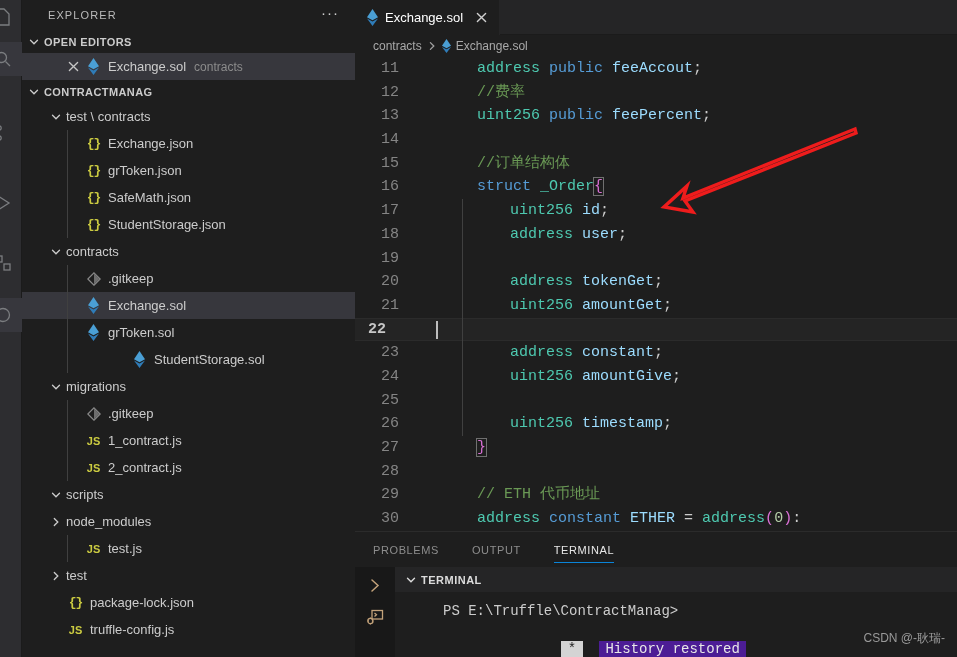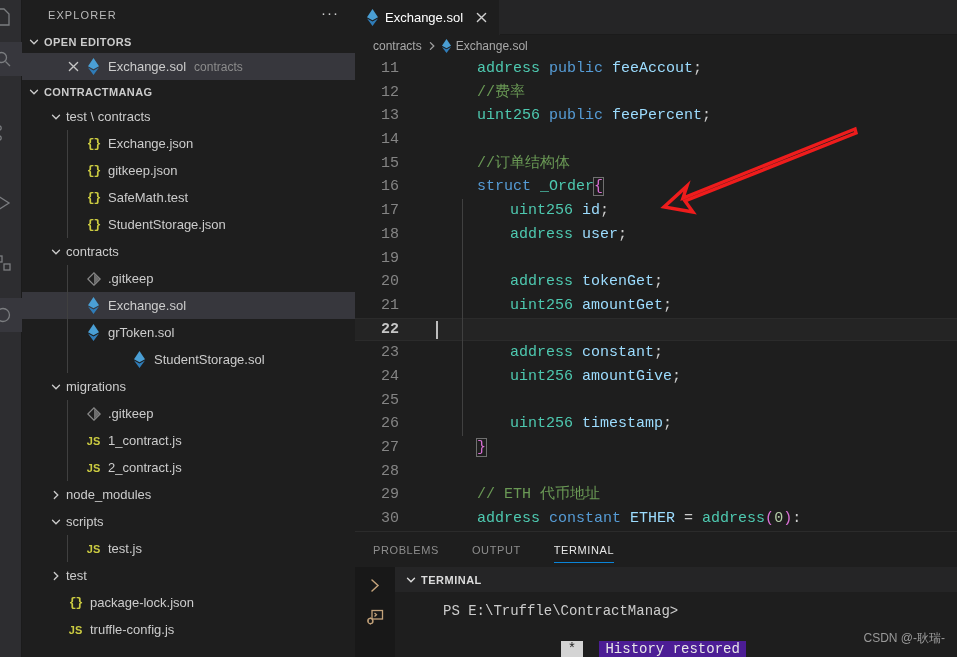--- a/index.html
+++ b/index.html
@@ -192,21 +192,21 @@
     position: relative;
   }
   .cline.active { background: #242424; box-shadow: inset 0 1px 0 #2b2b2b, inset 0 -1px 0 #2b2b2b; }
   .lnum {
     width: 64px; flex: 0 0 64px;
     text-align: right;
     padding-right: 20px;
     color: #858585;
     font-size: 15px;
   }
-  .cline.active .lnum { color: #c6c6c6; font-weight: bold; }
+  .cline.active .lnum { color: #c6c6c6; font-weight: bold; text-align: center; }
   .ctext { padding-left: 25px; position: relative; }
   .cursor {
     position: absolute;
     left: 81px; top: 3px;
     width: 1.7px; height: 18px;
     background: #bdbdbd;
   }
   .ind-guide {
     position: absolute;
     left: 107px; top: 0; bottom: 0;
@@ -418,27 +418,27 @@
         <div class="row" style="padding-left:62px;">
           <span class="icon-box">
             <span class="json-ic">{}</span>
           </span>
           <span class="lbl">Exchange.json</span>
         </div>
         <div class="row" style="padding-left:62px;">
           <span class="icon-box">
             <span class="json-ic">{}</span>
           </span>
-          <span class="lbl">gitkeep.json</span>
+          <span class="lbl">grToken.json</span>
         </div>
         <div class="row" style="padding-left:62px;">
           <span class="icon-box">
             <span class="json-ic">{}</span>
           </span>
-          <span class="lbl">SafeMath.test</span>
+          <span class="lbl">SafeMath.json</span>
         </div>
         <div class="row" style="padding-left:62px;">
           <span class="icon-box">
             <span class="json-ic">{}</span>
           </span>
           <span class="lbl">StudentStorage.json</span>
         </div>
         <div class="row" style="padding-left:26px;">
           <span class="chev">
             <svg viewBox="0 0 12 12">
@@ -508,32 +508,32 @@
         </div>
         <div class="row" style="padding-left:62px;">
           <span class="icon-box">
             <span class="js-ic">JS</span>
           </span>
           <span class="lbl">2_contract.js</span>
         </div>
         <div class="row" style="padding-left:26px;">
           <span class="chev">
             <svg viewBox="0 0 12 12">
-              <path d="M4.3 2.5L7.8 6l-3.5 3.5" stroke-linecap="round"></path>
-            </svg>
-          </span>
-          <span class="lbl">node_modules</span>
+              <path d="M2.5 4.3L6 7.8l3.5-3.5" stroke-linecap="round"></path>
+            </svg>
+          </span>
+          <span class="lbl">scripts</span>
         </div>
         <div class="row" style="padding-left:26px;">
           <span class="chev">
             <svg viewBox="0 0 12 12">
-              <path d="M2.5 4.3L6 7.8l3.5-3.5" stroke-linecap="round"></path>
-            </svg>
-          </span>
-          <span class="lbl">scripts</span>
+              <path d="M4.3 2.5L7.8 6l-3.5 3.5" stroke-linecap="round"></path>
+            </svg>
+          </span>
+          <span class="lbl">node_modules</span>
         </div>
         <div class="row" style="padding-left:62px;">
           <span class="icon-box">
             <span class="js-ic">JS</span>
           </span>
           <span class="lbl">test.js</span>
         </div>
         <div class="row" style="padding-left:26px;">
           <span class="chev">
             <svg viewBox="0 0 12 12">

